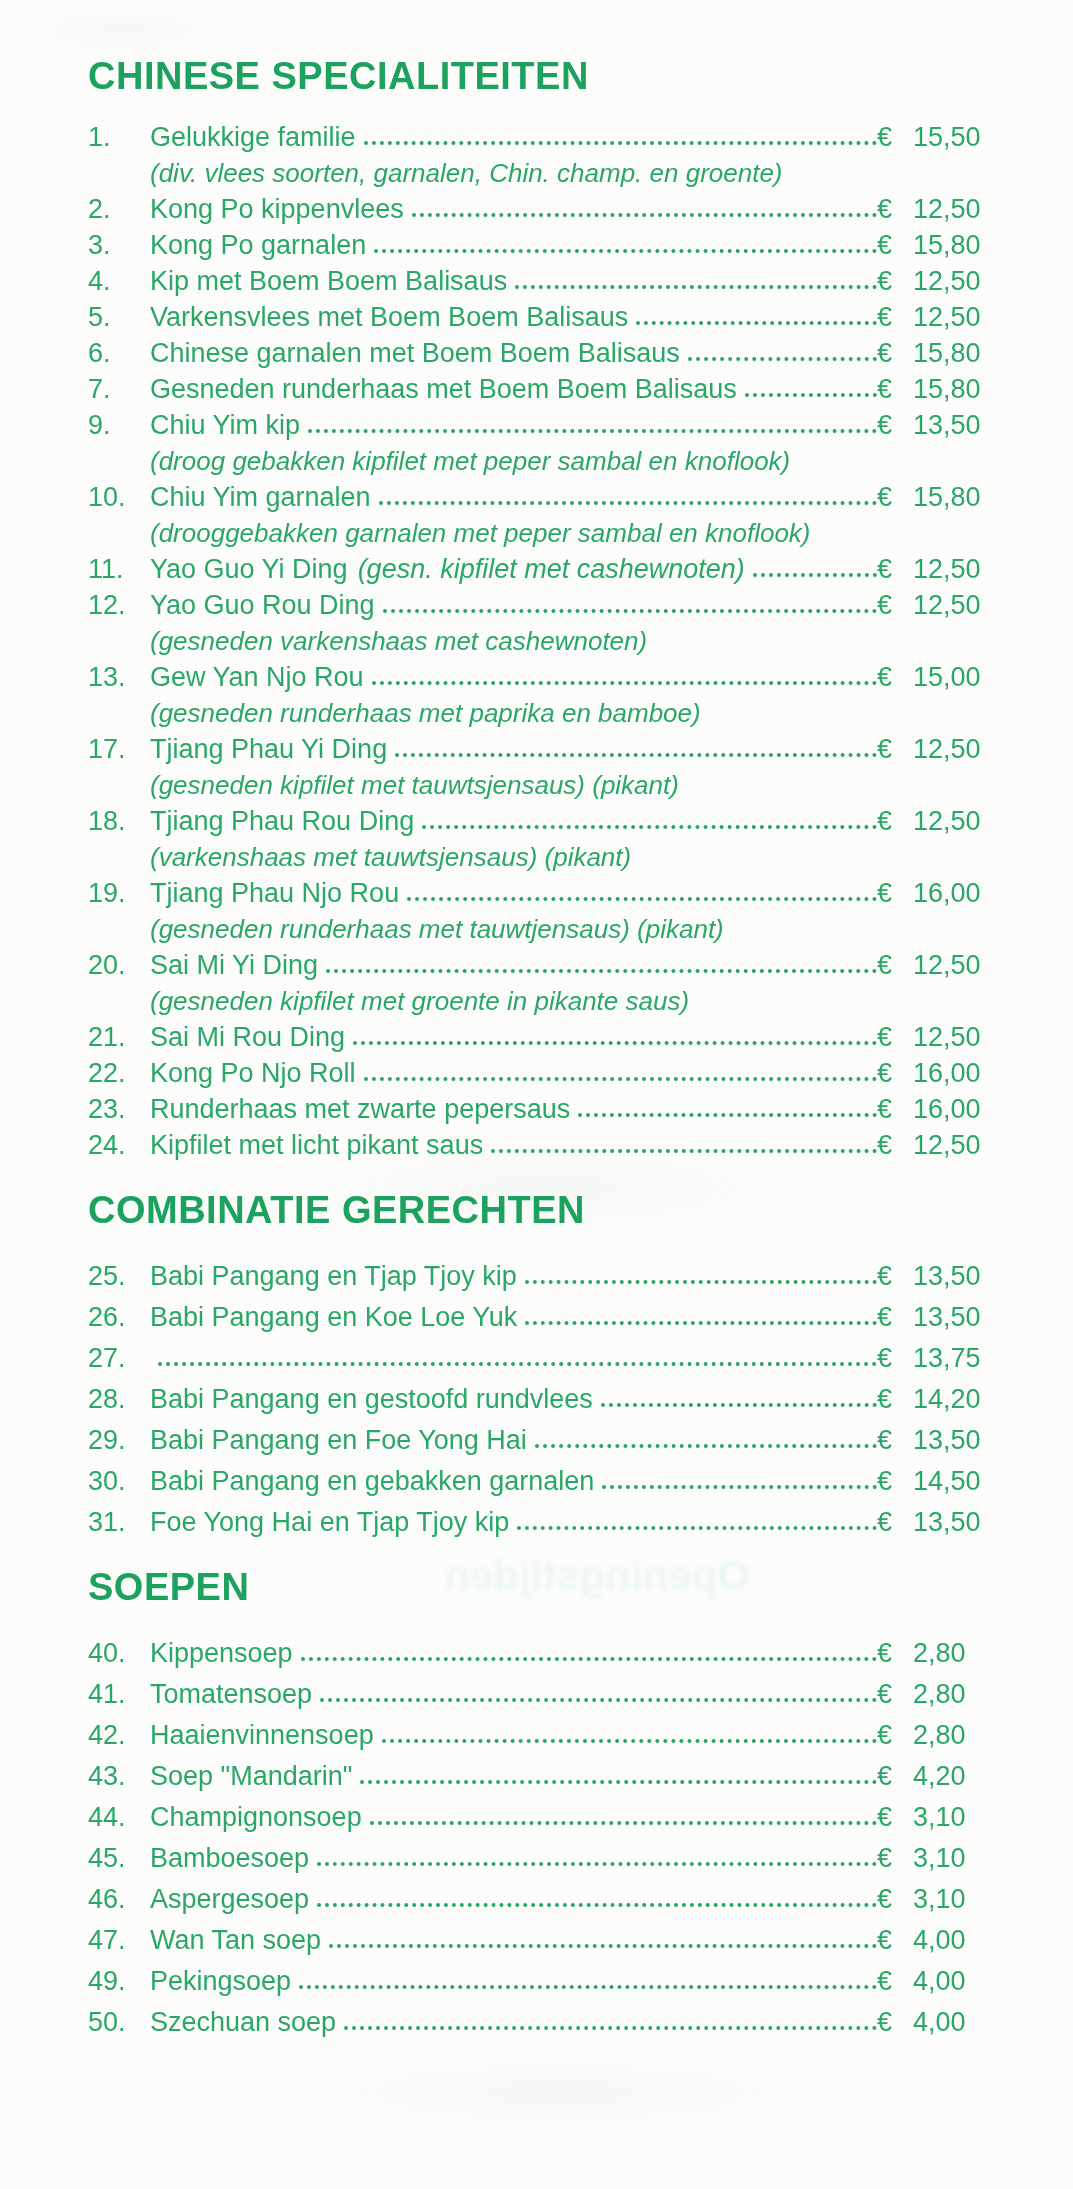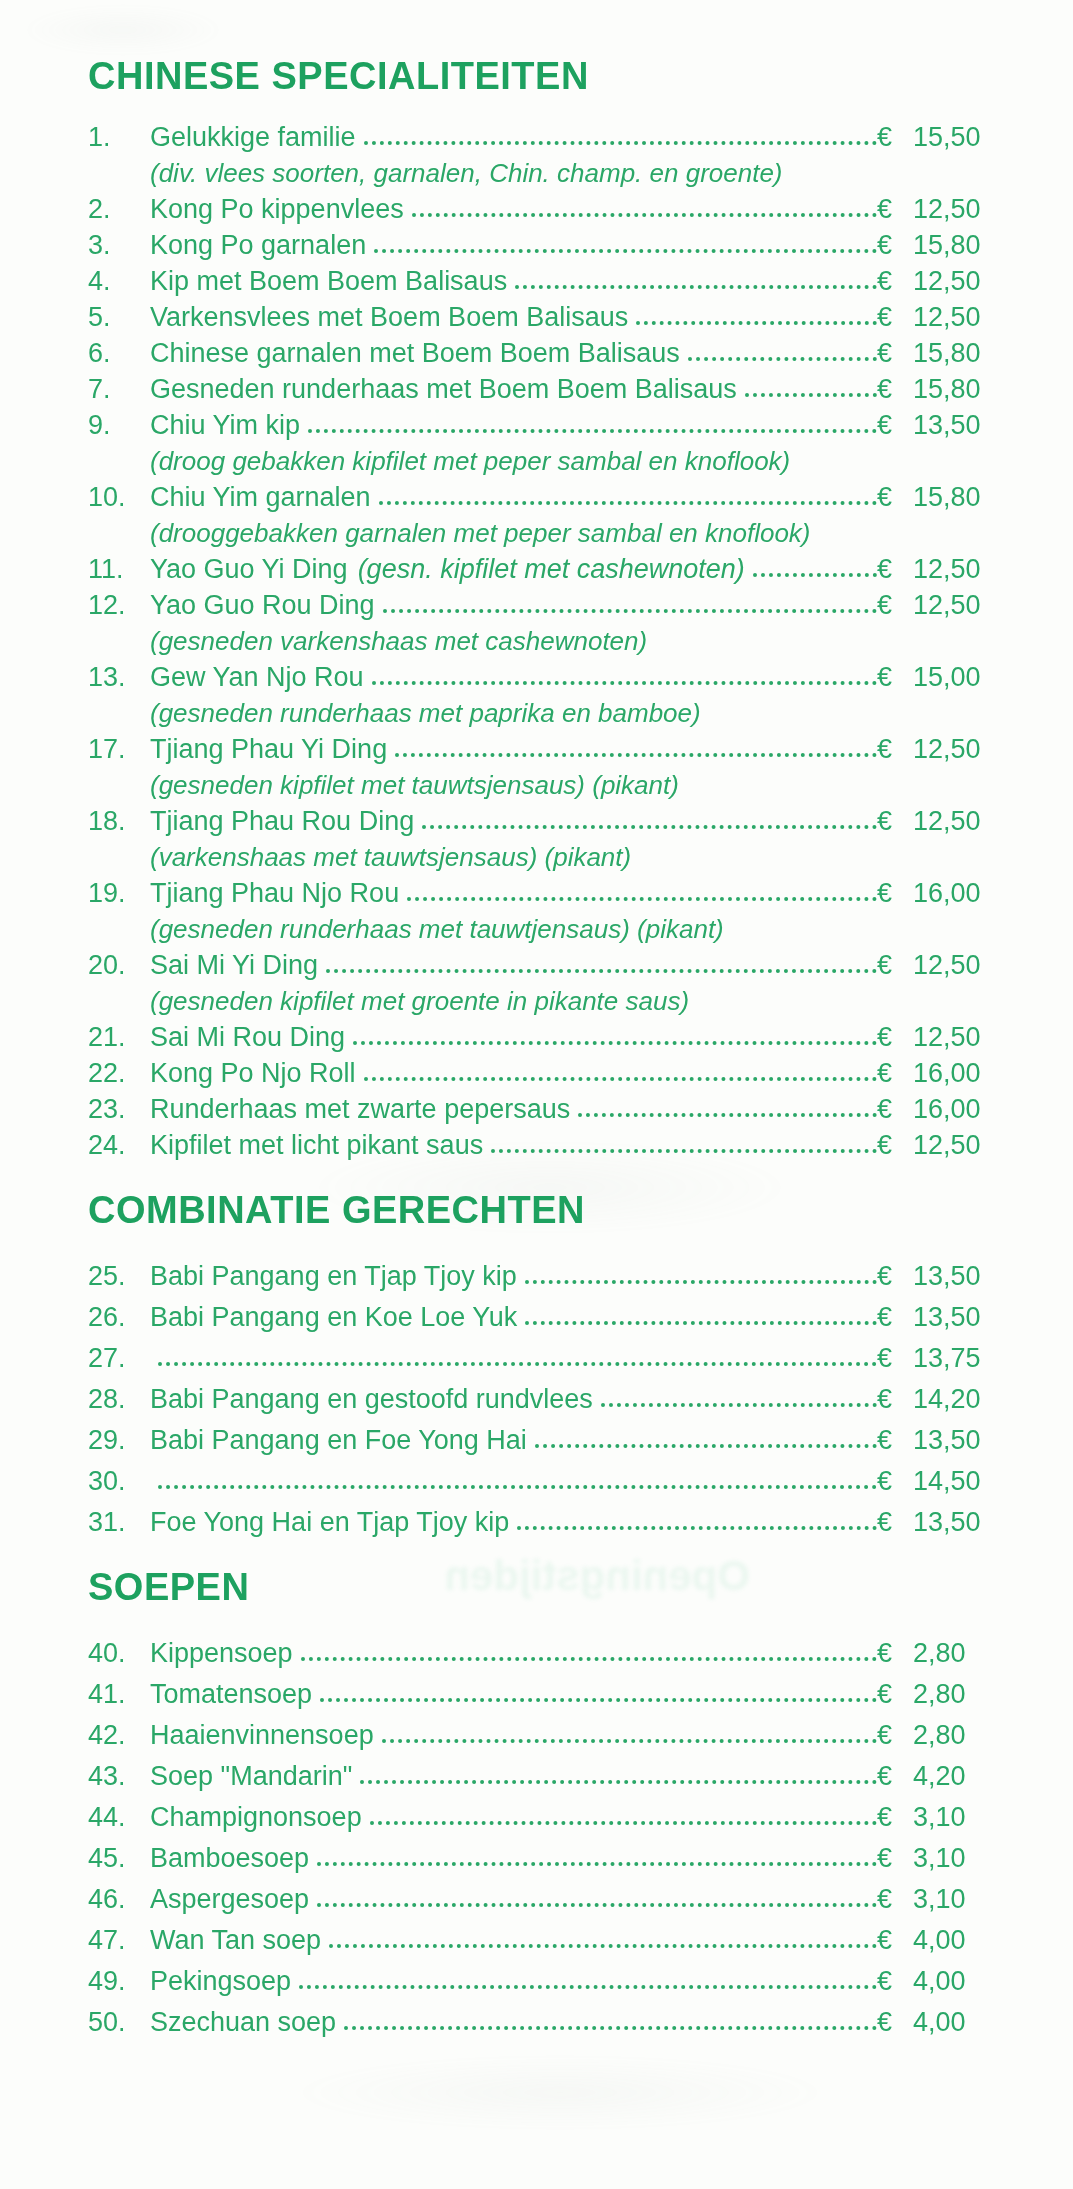--- a/index.html
+++ b/index.html
@@ -273,20 +273,21 @@
       </div>
       <div class="row">
         <span class="no">29.</span>
         <span class="name">Babi Pangang en Foe Yong Hai</span>
         <span class="leader"></span>
         <span class="euro">€</span>
         <span class="price">13,50</span>
       </div>
       <div class="row">
         <span class="no">30.</span>
+        <span class="name">Babi Pangang en gebakken garnalen</span>
         <span class="leader"></span>
         <span class="euro">€</span>
         <span class="price">14,50</span>
       </div>
       <div class="row">
         <span class="no">31.</span>
         <span class="name">Foe Yong Hai en Tjap Tjoy kip</span>
         <span class="leader"></span>
         <span class="euro">€</span>
         <span class="price">13,50</span>

